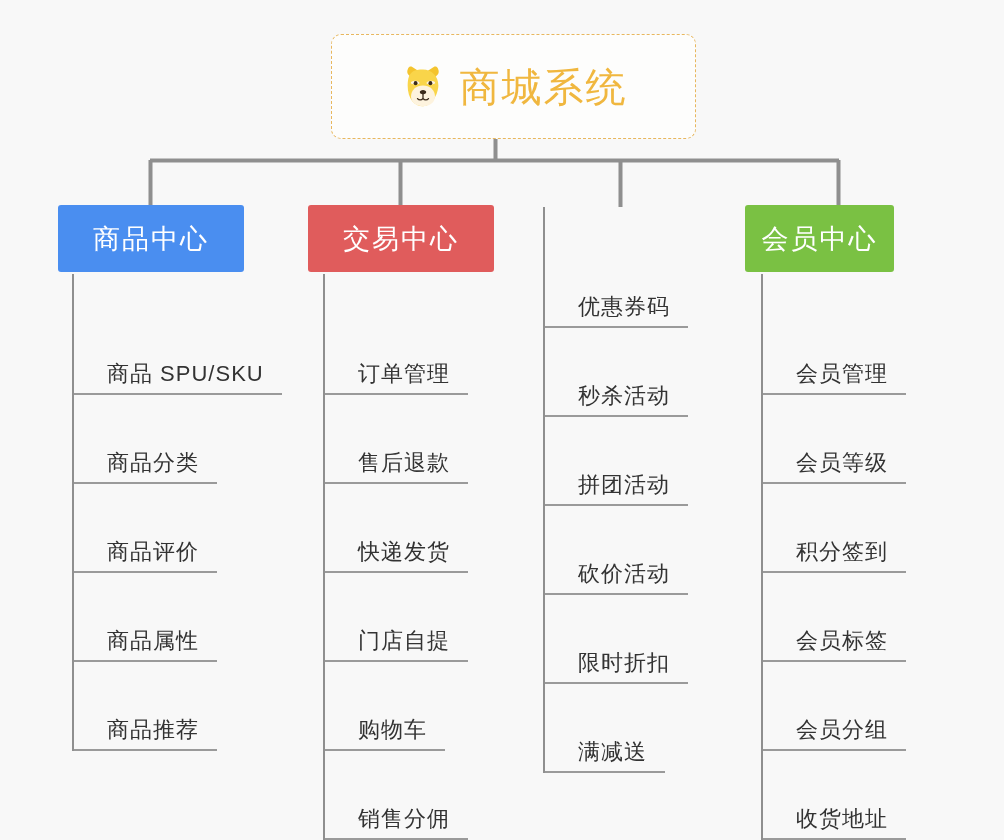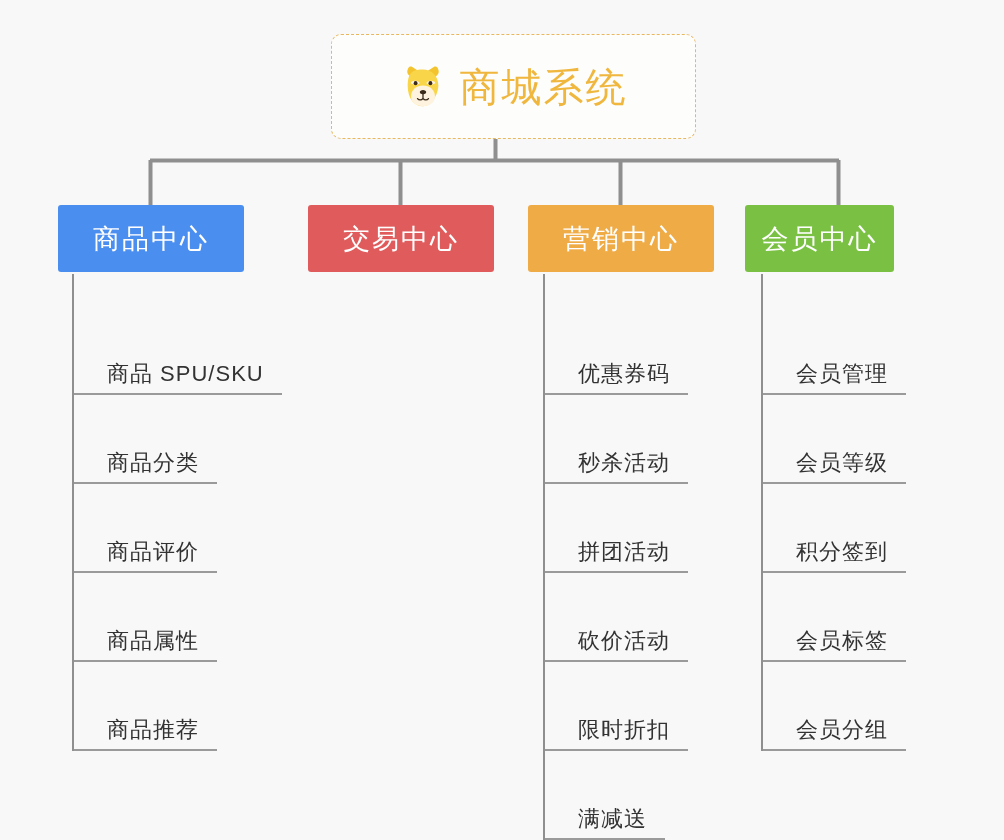--- a/index.html
+++ b/index.html
@@ -176,26 +176,43 @@
       <div class="leaf">
           <span class="leaf-label">商品推荐</span>
         </div>
     </div>
   </div>
 
   <div class="column col-1">
     <div class="cat-header" style="background:#e05c5c">
       <span>交易中心</span>
     </div>
+    <div class="leaf-list">
+      <div class="leaf">
+          <span class="leaf-label">订单管理</span>
+        </div>
+      <div class="leaf">
+          <span class="leaf-label">售后退款</span>
+        </div>
+      <div class="leaf">
+          <span class="leaf-label">快递发货</span>
+        </div>
+      <div class="leaf">
+          <span class="leaf-label">门店自提</span>
+        </div>
+      <div class="leaf">
+          <span class="leaf-label">购物车</span>
+        </div>
+      <div class="leaf">
+          <span class="leaf-label">销售分佣</span>
+        </div>
+    </div>
   </div>
 
   <div class="column col-2">
-    <div class="cat-header" style="background:#eeab46">
-      <span>营销中心</span>
-    </div>
     <div class="leaf-list">
       <div class="leaf">
           <span class="leaf-label">优惠券码</span>
         </div>
       <div class="leaf">
           <span class="leaf-label">秒杀活动</span>
         </div>
       <div class="leaf">
           <span class="leaf-label">拼团活动</span>
         </div>
@@ -224,16 +241,19 @@
         </div>
       <div class="leaf">
           <span class="leaf-label">积分签到</span>
         </div>
       <div class="leaf">
           <span class="leaf-label">会员标签</span>
         </div>
       <div class="leaf">
           <span class="leaf-label">会员分组</span>
         </div>
+      <div class="leaf">
+          <span class="leaf-label">收货地址</span>
+        </div>
     </div>
   </div>
 
 </div>
 
 </body></html>

